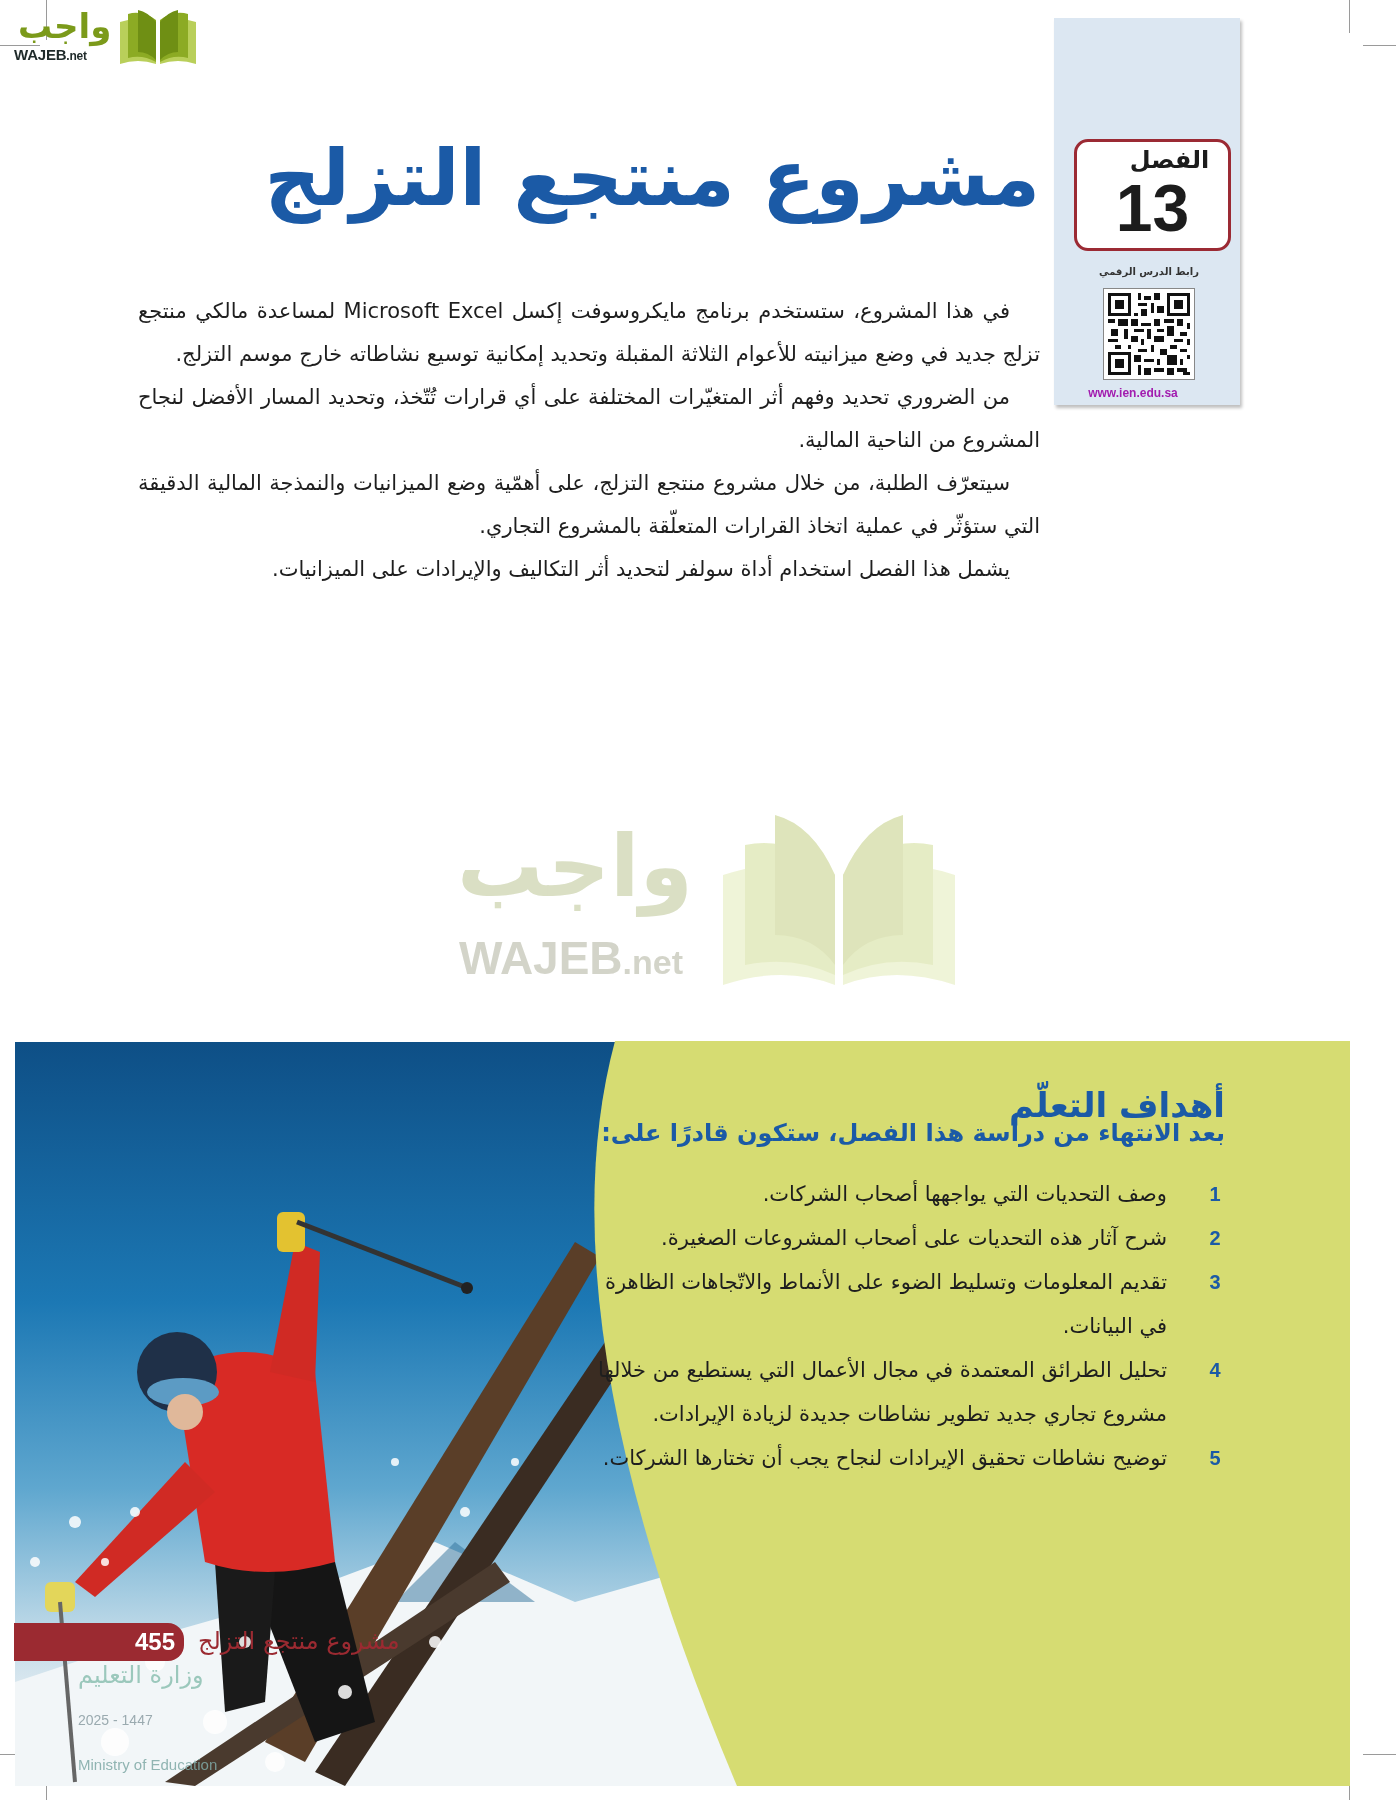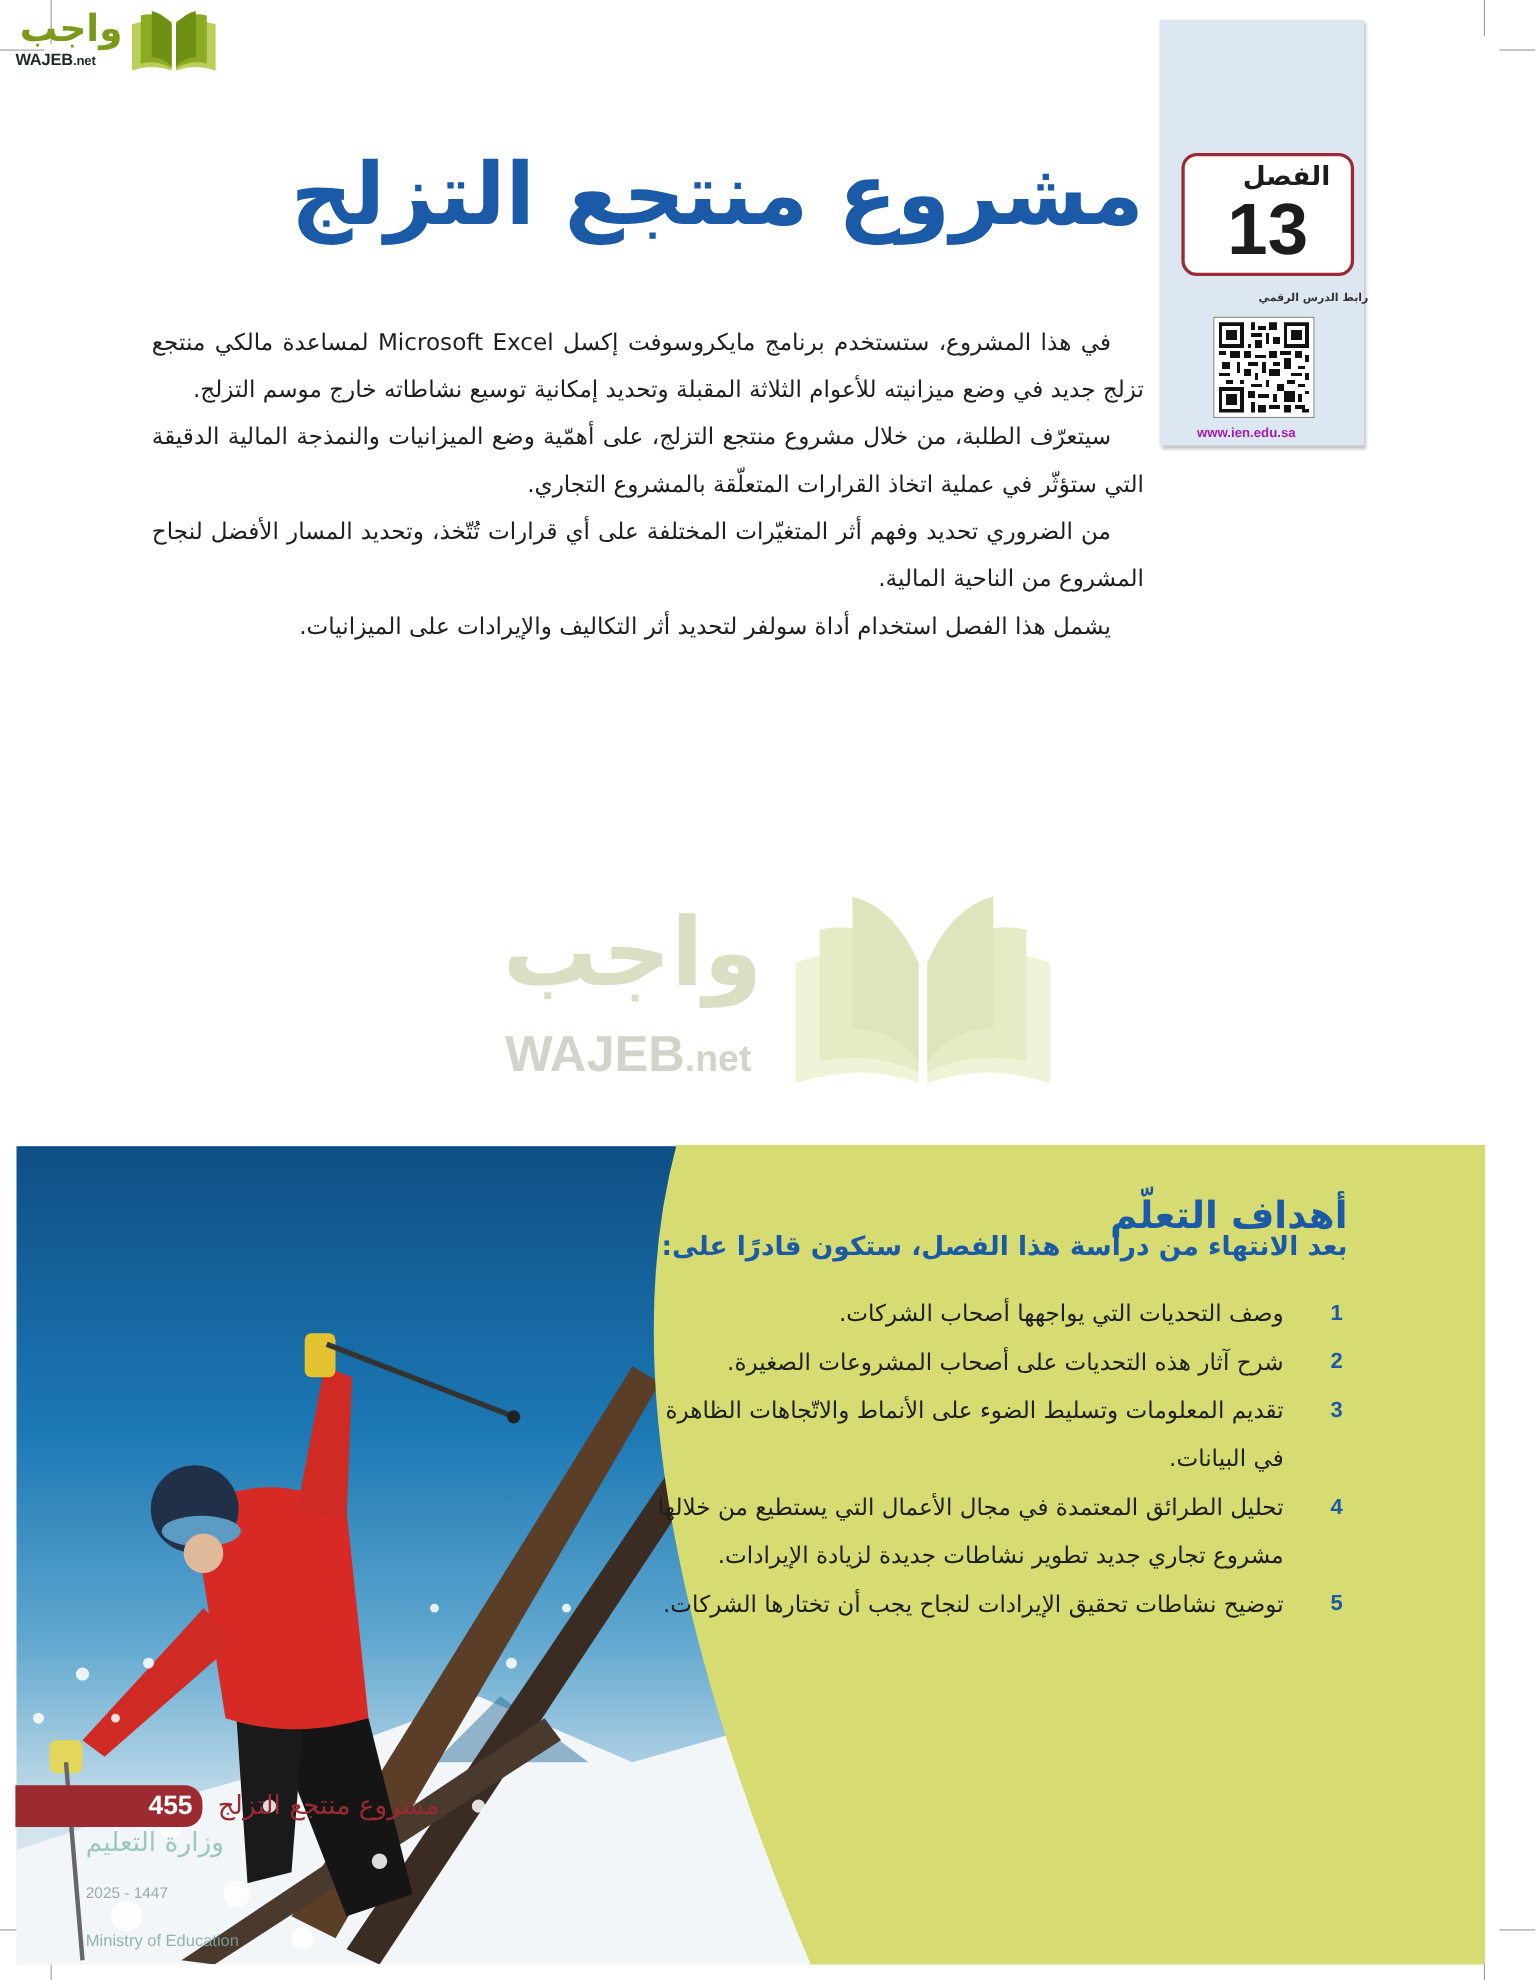--- a/index.html
+++ b/index.html
@@ -14,21 +14,21 @@
   .logo .ar { position: absolute; left: 10px; top: 2px; font-size: 34px; font-weight: bold; color: #7b9a1a; direction: rtl; font-family: "DejaVu Sans", sans-serif; line-height: 40px; }
   .logo .en { position: absolute; left: 6px; top: 42px; font-size: 15px; font-weight: bold; color: #1f2a2a; font-family: "Liberation Sans", sans-serif; letter-spacing: -0.2px; }
   .logo .en small { font-size: 12px; }
   .logo .book { position: absolute; left: 110px; top: 4px; width: 80px; height: 58px; }
 
   
   .chapter-strip { position: absolute; left: 1054px; top: 18px; width: 186px; height: 387px; background: #dce7f2; box-shadow: 2px 3px 3px rgba(0,0,0,0.25); }
   .chapter-box { position: absolute; left: 20px; top: 121px; width: 157px; height: 112px; background: #fff; border: 3px solid #9b2a34; border-radius: 14px; text-align: center; }
   .chapter-label { display: block; margin-top: 3px; font-size: 24px; font-weight: bold; color: #1c1c1c; direction: rtl; line-height: 30px; padding-left: 34px; }
   .chapter-num { display: block; font-size: 66px; font-weight: bold; color: #1c1c1c; font-family: "Liberation Sans", sans-serif; line-height: 66px; }
-  .digital-link { position: absolute; left: 0; width: 190px; top: 248px; text-align: right; font-size: 10px; font-weight: bold; direction: rtl; color: #333; }
+  .digital-link { position: absolute; left: 0; width: 190px; top: 248px; text-align: center; font-size: 10px; font-weight: bold; direction: rtl; color: #333; }
   .qr { position: absolute; left: 49px; top: 270px; width: 92px; height: 92px; background: #fff; border: 1px solid #888; padding: 4px; }
   .qr svg { width: 100%; height: 100%; display: block; }
   .site-url { position: absolute; left: 0; width: 158px; top: 368px; text-align: center; font-size: 12px; font-weight: bold; color: #a21caf; font-family: "Liberation Sans", sans-serif; }
 
   
   .page-title { position: absolute; right: 356px; top: 128px; font-size: 78px; font-weight: bold; color: #1b5aa6; direction: rtl; line-height: 100px; white-space: nowrap; letter-spacing: 1px; }
 
   
   .intro { position: absolute; left: 138px; top: 290px; width: 902px; direction: rtl; text-align: justify; font-size: 21px; line-height: 43px; color: #1e1e1e; }
   .intro p { text-indent: 30px; }
@@ -156,22 +156,22 @@
       </g>
     </svg>
   </div>
   <div class="site-url">www.ien.edu.sa</div>
 </div>
 
 <h1 class="page-title">مشروع منتجع التزلج</h1>
 
 <div class="intro">
   <p>في هذا المشروع، ستستخدم برنامج مايكروسوفت إكسل Microsoft Excel لمساعدة مالكي منتجع تزلج جديد في وضع ميزانيته للأعوام الثلاثة المقبلة وتحديد إمكانية توسيع نشاطاته خارج موسم التزلج.</p>
+  <p>من الضروري تحديد وفهم أثر المتغيّرات المختلفة على أي قرارات تُتّخذ، وتحديد المسار الأفضل لنجاح المشروع من الناحية المالية.</p>
   <p>سيتعرّف الطلبة، من خلال مشروع منتجع التزلج، على أهمّية وضع الميزانيات والنمذجة المالية الدقيقة التي ستؤثّر في عملية اتخاذ القرارات المتعلّقة بالمشروع التجاري.</p>
-  <p>من الضروري تحديد وفهم أثر المتغيّرات المختلفة على أي قرارات تُتّخذ، وتحديد المسار الأفضل لنجاح المشروع من الناحية المالية.</p>
   <p class="last">يشمل هذا الفصل استخدام أداة سولفر لتحديد أثر التكاليف والإيرادات على الميزانيات.</p>
 </div>
 
 <div class="watermark">
   <span class="ar">واجب</span>
   <span class="en"><span>WAJEB</span><small>.net</small></span>
   <svg class="book" viewBox="0 0 232 170">
     <path d="M0 60 Q60 40 112 60 L112 170 Q60 150 0 170 Z" fill="#eef3d4"></path>
     <path d="M120 60 Q172 40 232 60 L232 170 Q172 150 120 170 Z" fill="#eef3d4"></path>
     <path d="M22 30 Q70 20 112 60 L112 160 Q70 140 22 150 Z" fill="#e3ebbf"></path>

